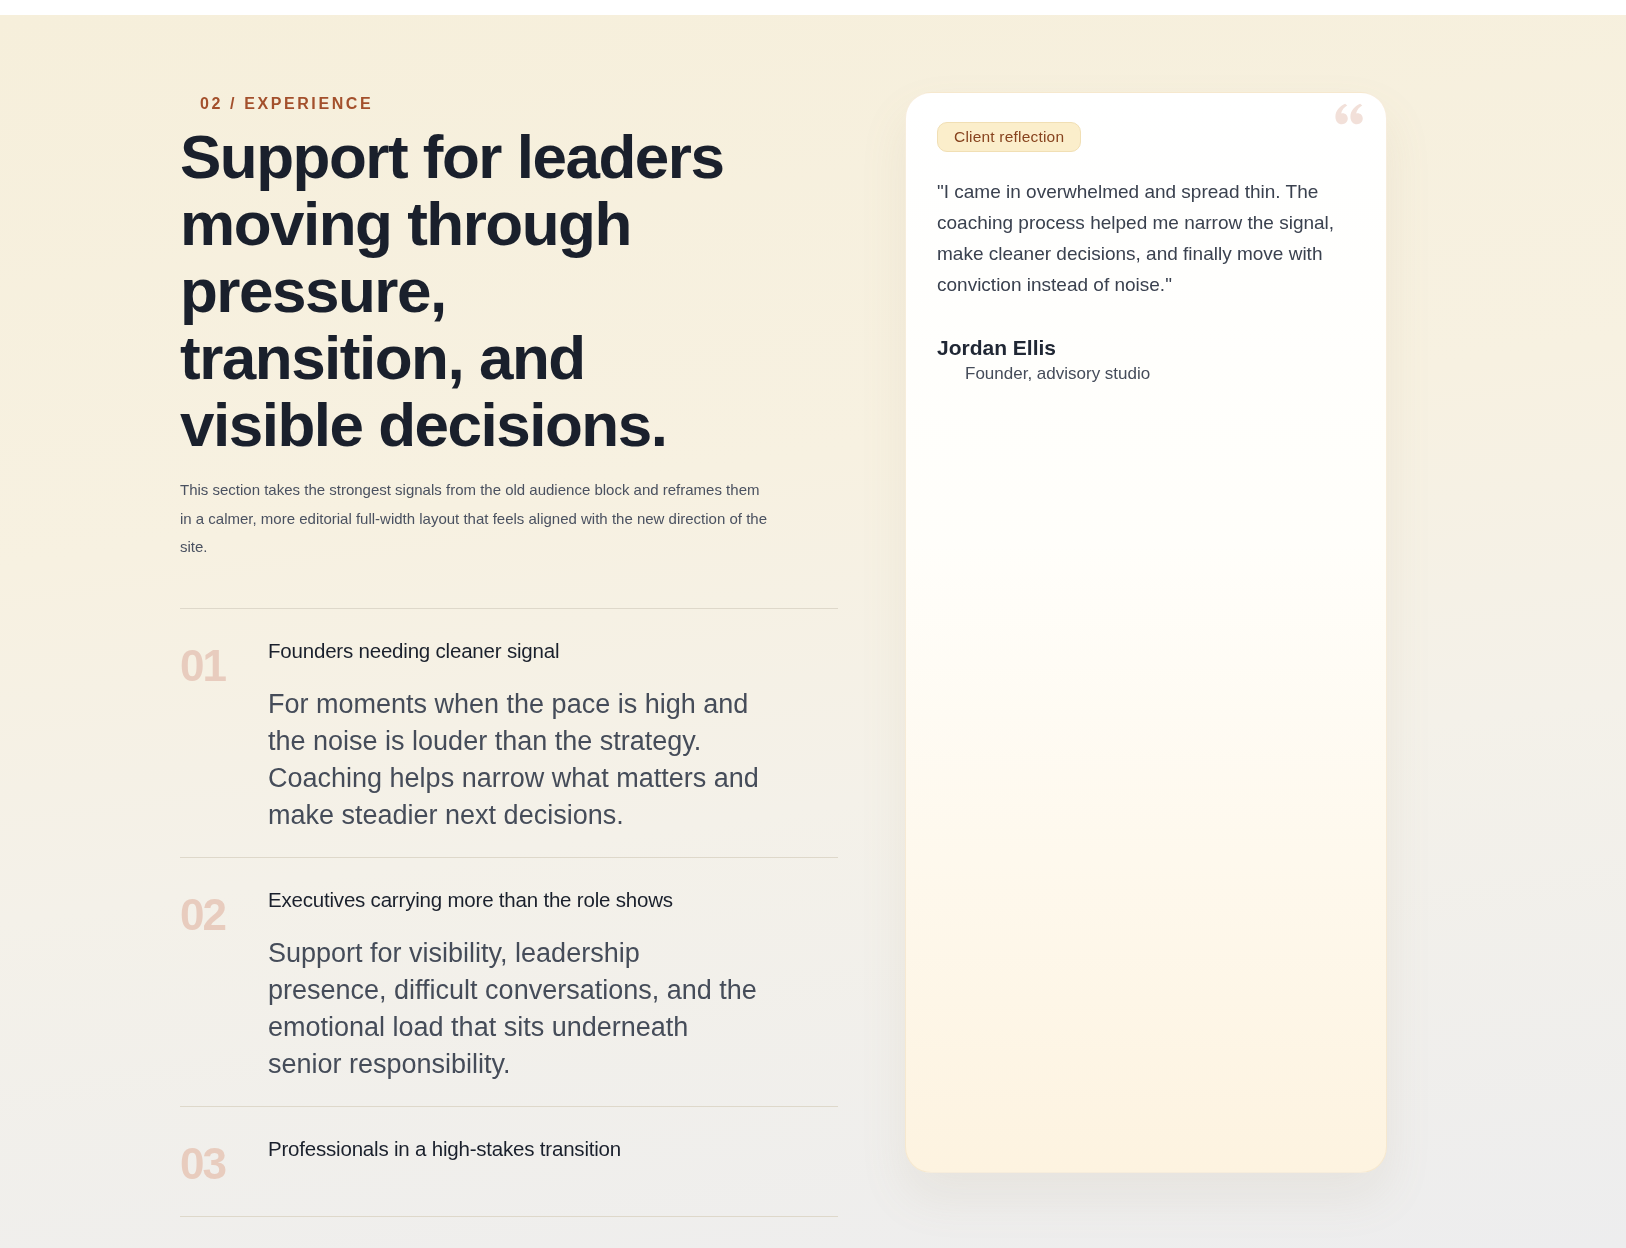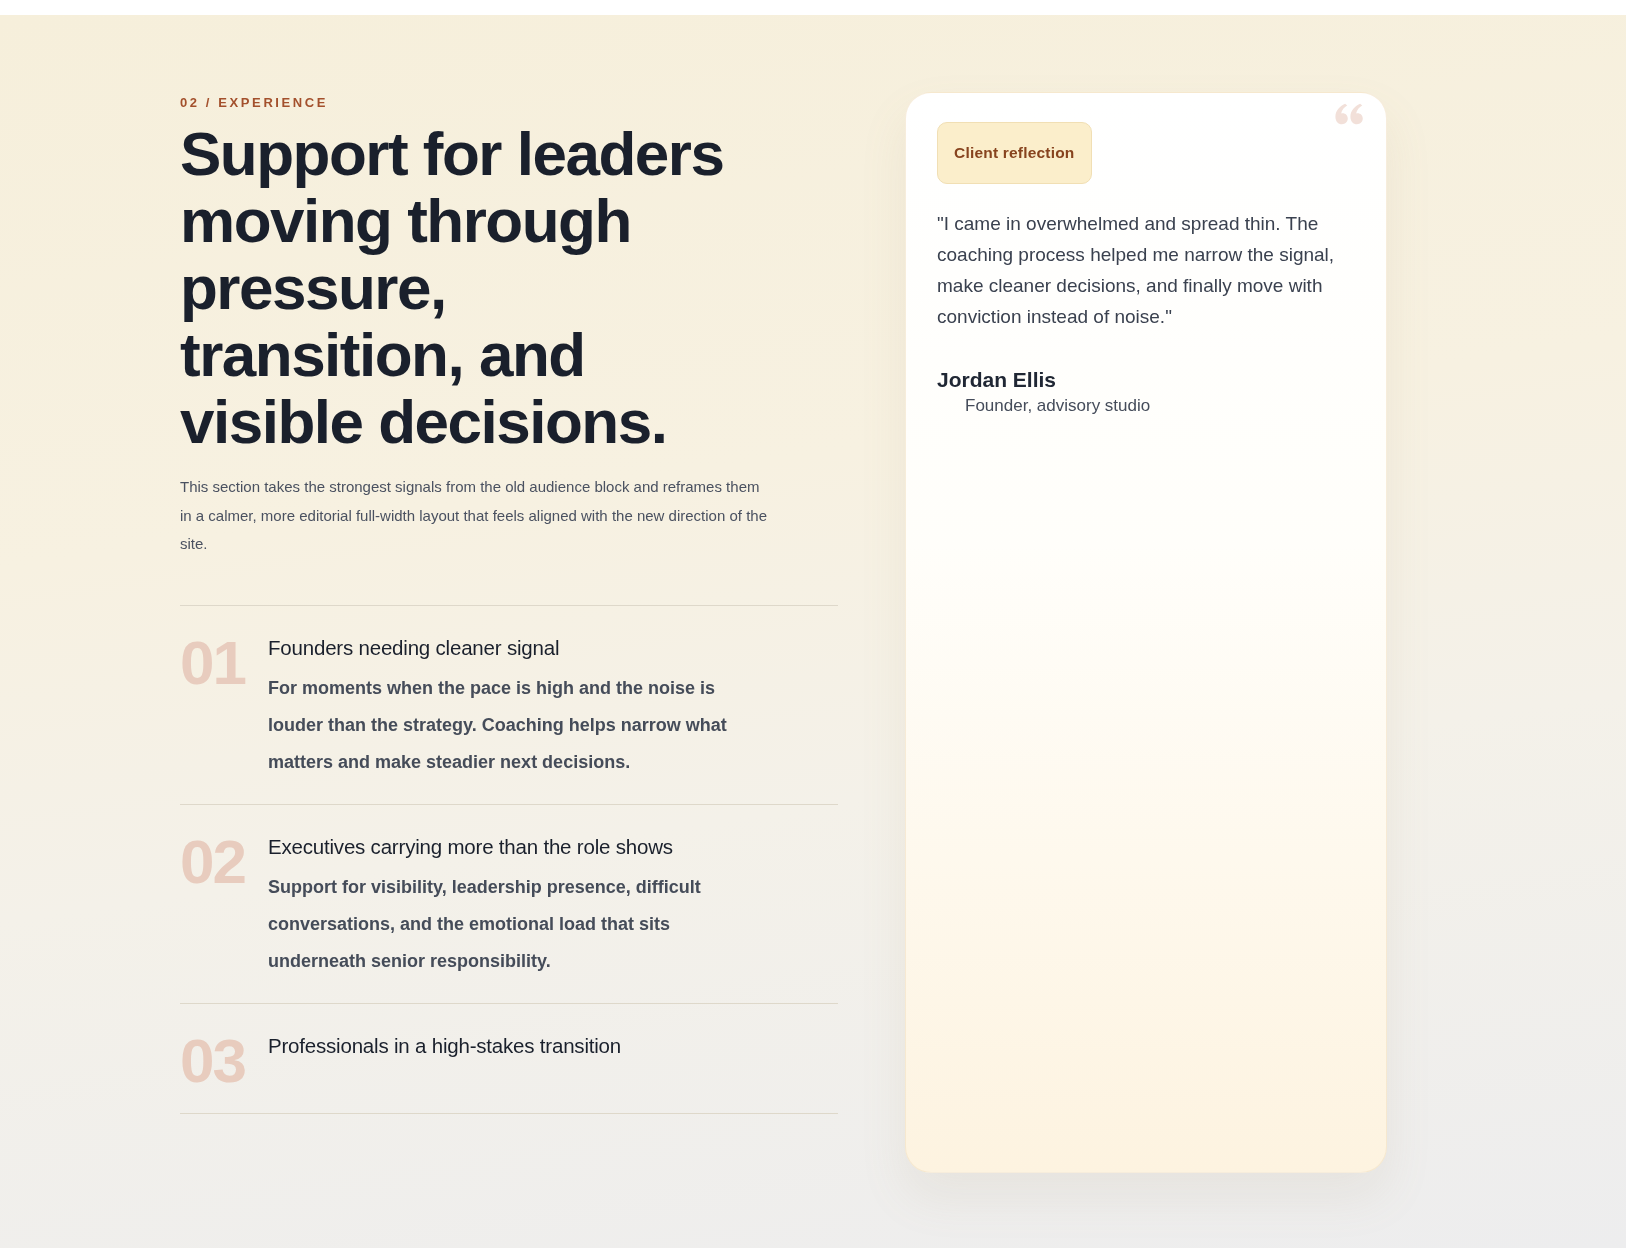--- a/index.html
+++ b/index.html
@@ -24,25 +24,26 @@
     display: flex;
     padding: 0 238px 0 180px;
     gap: 67px;
   }
   
   .left-col {
     width: 658px;
     padding-top: 80px;
   }
   .eyebrow {
-    font-size: 13px;
+    font-size: 16px;
     font-weight: 700;
     letter-spacing: 2.6px;
     color: #a3502c;
     text-transform: uppercase;
+    margin-left: 20px;
   }
   .headline {
     margin-top: 10px;
     font-size: 62px;
     line-height: 67px;
     font-weight: 600;
     letter-spacing: -1.5px;
     color: #1a202c;
     white-space: pre-line;
   }
@@ -60,39 +61,39 @@
     border-top: 1px solid #ded8ca;
     padding: 28px 0 23px 0;
     display: grid;
     grid-template-columns: 88px 1fr;
     column-gap: 0;
   }
   .audience-item:last-child {
     border-bottom: 1px solid #ded8ca;
   }
   .item-number {
-    font-size: 62px;
+    font-size: 44px;
     line-height: 58px;
     font-weight: 700;
     letter-spacing: -2px;
     color: #e8ccbe;
   }
   .item-title {
     font-size: 20.5px;
     line-height: 28px;
     font-weight: 400;
     letter-spacing: -0.2px;
     color: #1a202c;
   }
   .item-desc {
-    margin-top: 8px;
+    margin-top: 21px;
     max-width: 492px;
-    font-size: 18px;
+    font-size: 27px;
     line-height: 37px;
-    font-weight: 700;
+    font-weight: 400;
     color: #454c59;
   }
   
   .card-col {
     width: 482px;
     padding-top: 77px;
   }
   .card {
     position: relative;
     width: 482px;
@@ -101,23 +102,23 @@
     background: linear-gradient(180deg, #ffffff 0%, #fffefa 42%, #fdf3e0 100%);
     border: 1px solid rgba(240, 222, 192, 0.55);
     box-shadow: 0 24px 48px rgba(160, 140, 100, 0.10);
     padding: 29px 31px;
   }
   .badge {
     display: inline-block;
     background: #fbeecb;
     border: 1px solid #f1dfb4;
     border-radius: 10px;
-    padding: 21px 16px;
+    padding: 5px 16px;
     font-size: 15.5px;
-    font-weight: 700;
+    font-weight: 400;
     letter-spacing: 0.2px;
     color: #87431e;
   }
   .quote {
     margin-top: 24px;
     font-size: 19px;
     line-height: 31px;
     color: #3a414f;
     white-space: pre-line;
   }

